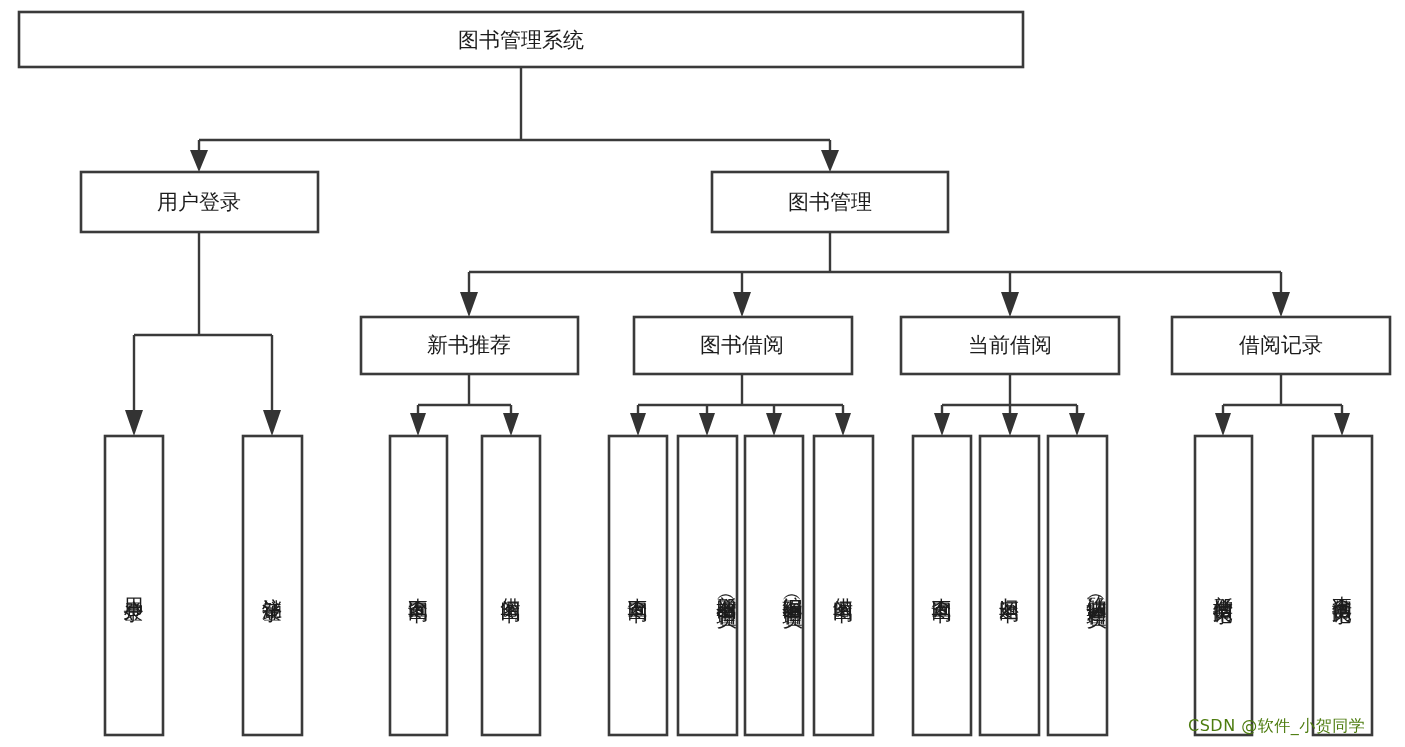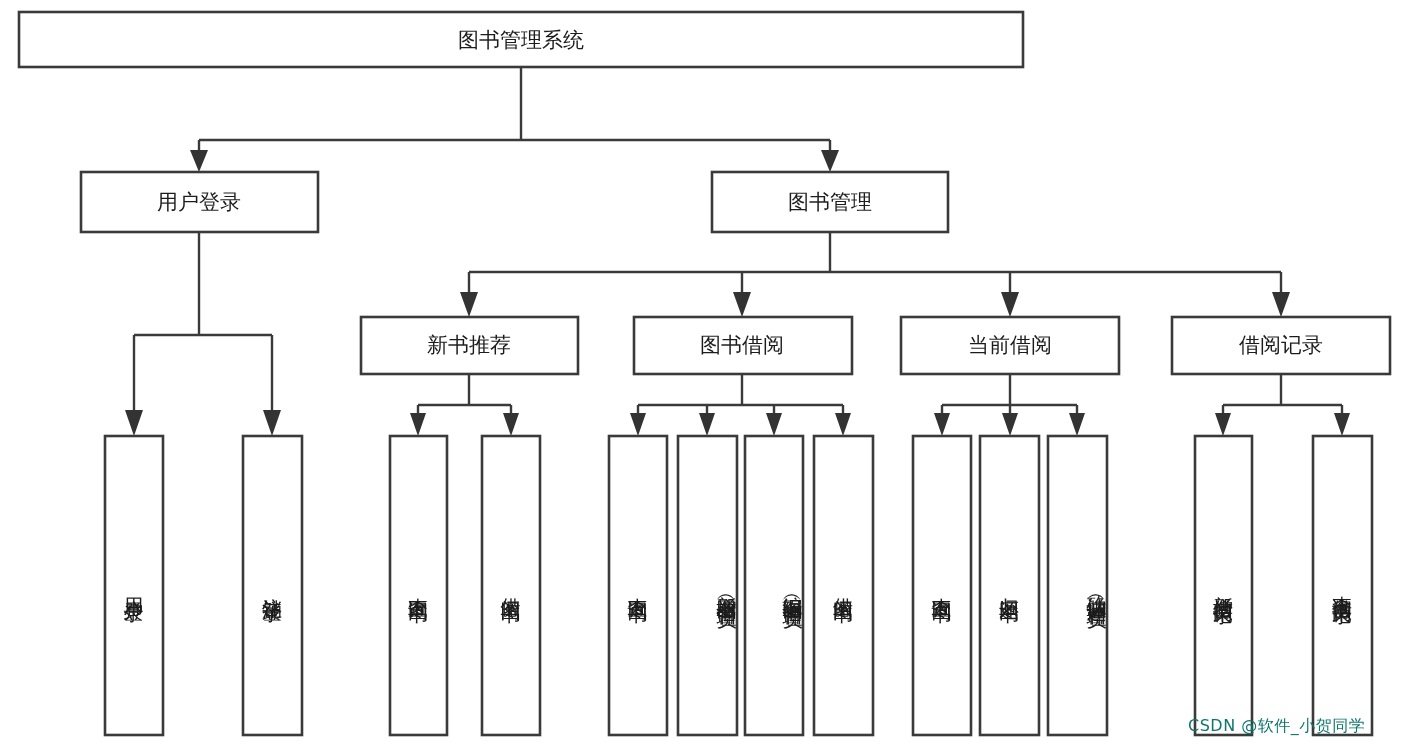--- a/index.html
+++ b/index.html
@@ -61,21 +61,21 @@
     white-space: nowrap;
     text-align: center;
     pointer-events: none;
   }
   .watermark {
     position: absolute;
     left: 1188px;
     top: 716px;
     font-family: "DejaVu Sans", "Liberation Sans", sans-serif;
     font-size: 16px;
-    color: #0f766e;
+    color: #4d7c0f;
     white-space: nowrap;
     letter-spacing: 0.5px;
   }
 </style>
 </head>
 <body>
 
 <div id="diagram-root">
 
   <svg id="flow" viewBox="0 0 1405 747">

